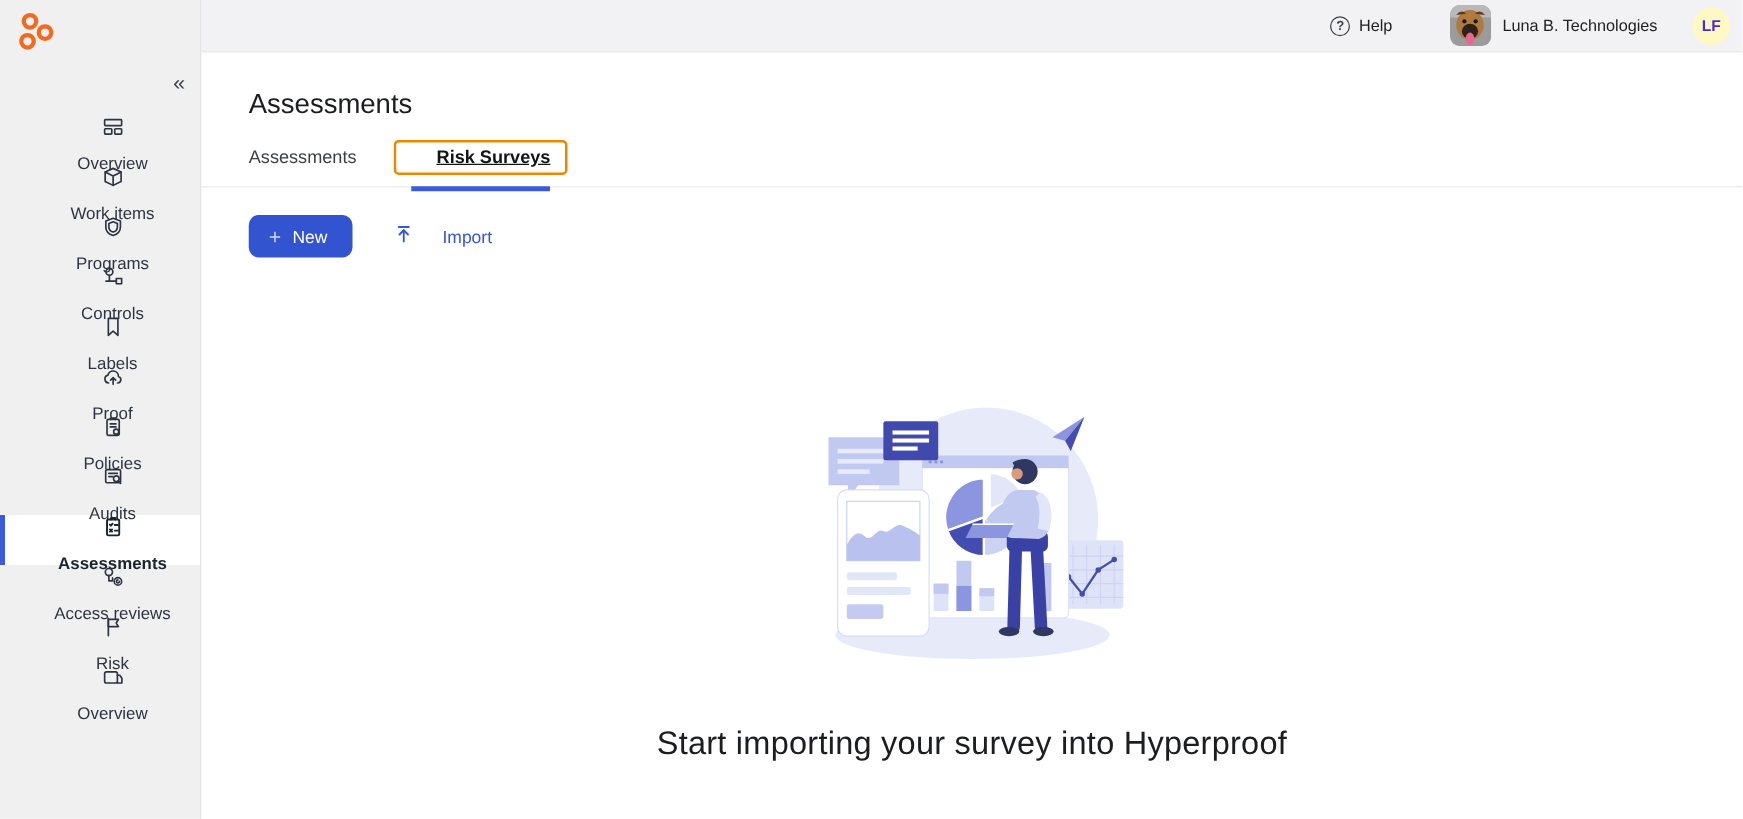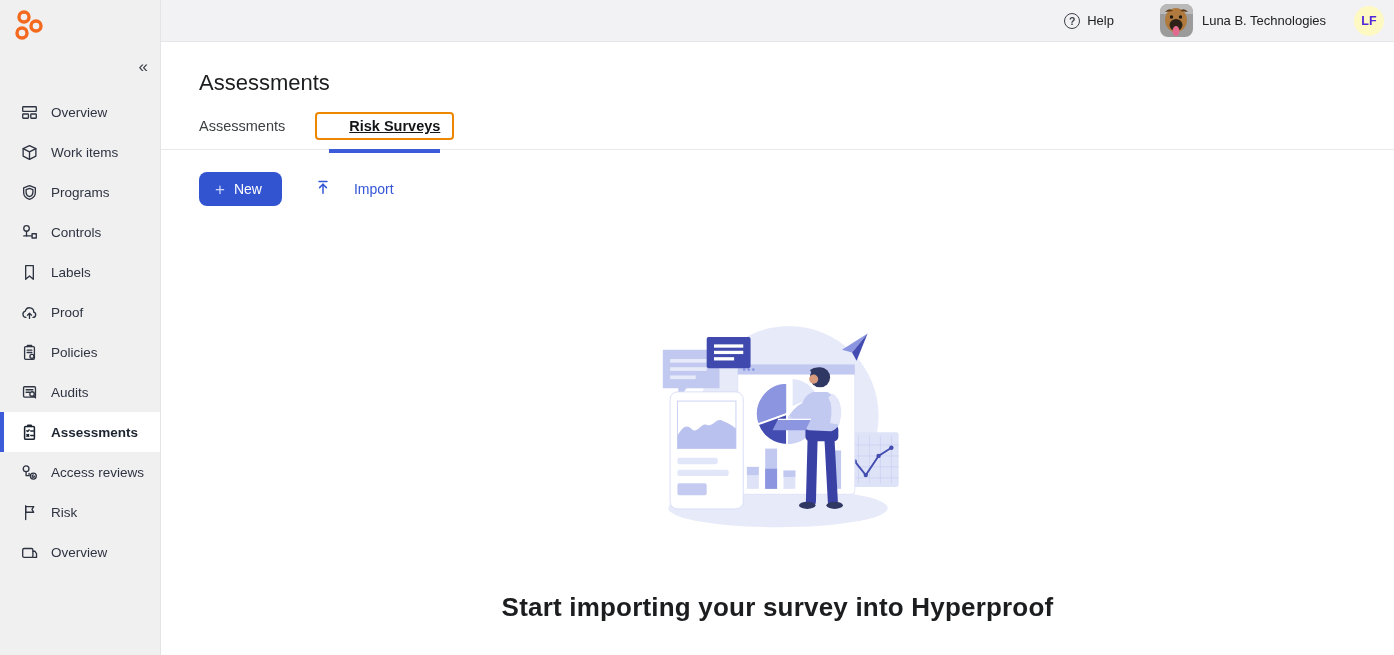--- a/index.html
+++ b/index.html
@@ -8,21 +8,21 @@
 
   
   .sidebar { position:absolute; left:0; top:0; bottom:0; width:161px;
     background:#f0f0f1; border-right:1px solid #e4e4e7; z-index:5; }
   .logo { padding:8px 0 0 14px; height:46px; }
   .collapse-row { height:40px; display:flex; justify-content:flex-end; align-items:center; padding-right:8px; }
   .collapse-btn { font-size:17px; color:#3c4149; cursor:pointer; line-height:1; padding:2px 4px; }
   .nav { margin-top:6px; }
   .nav-item { height:40px; display:flex; align-items:center; gap:13px;
     padding-left:16px; border-left:4px solid transparent; cursor:pointer;
-    font-size:13.5px; color:#2d3340; }
+    font-size:13.5px; color:#2d3340;flex-direction:column; }
   .nav-item .ic { width:18px; height:18px; flex:0 0 18px; display:flex; align-items:center; justify-content:center; }
   .nav-item.selected { background:#fff; border-left:4px solid #3b5bd9; font-weight:bold; color:#1b2430; padding-left:12px; }
   .nav-item.selected { padding-left:16px; border-left-width:4px; margin-left:0; }
   .ic svg { stroke:#2d3340; fill:none; stroke-width:1.25; stroke-linecap:round; stroke-linejoin:round; }
   .nav-item.selected .ic svg { stroke:#1b2430; stroke-width:1.45; }
 
   
   .topbar { position:absolute; left:161px; right:0; top:0; height:42px;
     background:#f2f2f4; border-bottom:1px solid #e6e6e9;
     display:flex; align-items:center; justify-content:flex-end; padding-right:10px; gap:18px; }
@@ -51,21 +51,21 @@
 
   .actions { display:flex; align-items:center; gap:34px; margin:22px 0 0 38px; }
   .btn-new { display:flex; align-items:center; gap:9px; background:#3354d1; color:#fff;
     border:none; border-radius:8px; height:34px; padding:0 20px 0 16px;
     font-size:14px; font-family:inherit; cursor:pointer; }
   .btn-new .plus { font-size:17px; color:#cdd6f7; line-height:1; font-weight:400; }
   .link-import { display:flex; align-items:center; gap:24px; color:#3355d6; font-size:14px; cursor:pointer; }
 
   .empty { text-align:center; margin-top:104px; }
   .empty-illustration { display:inline-block; }
-  .empty-heading { font-size:26px; font-weight:700; color:#1c1d1f; margin-top:52px; letter-spacing:.2px; }
+  .empty-heading { font-size:26px; font-weight:400; color:#1c1d1f; margin-top:38px; letter-spacing:.2px; }
   .empty-hint { font-size:14px; color:#202124; margin-top:20px; }
   .empty-hint a { color:#2f55d4; text-decoration:none; cursor:pointer; }
 </style>
 </head>
 <body>
 
 <div class="sidebar">
   <div class="logo">
     <svg width="34" height="36" viewBox="0 0 34 36">
       <circle cx="10" cy="9" r="5" fill="none" stroke="#F4691E" stroke-width="3.4"></circle>

